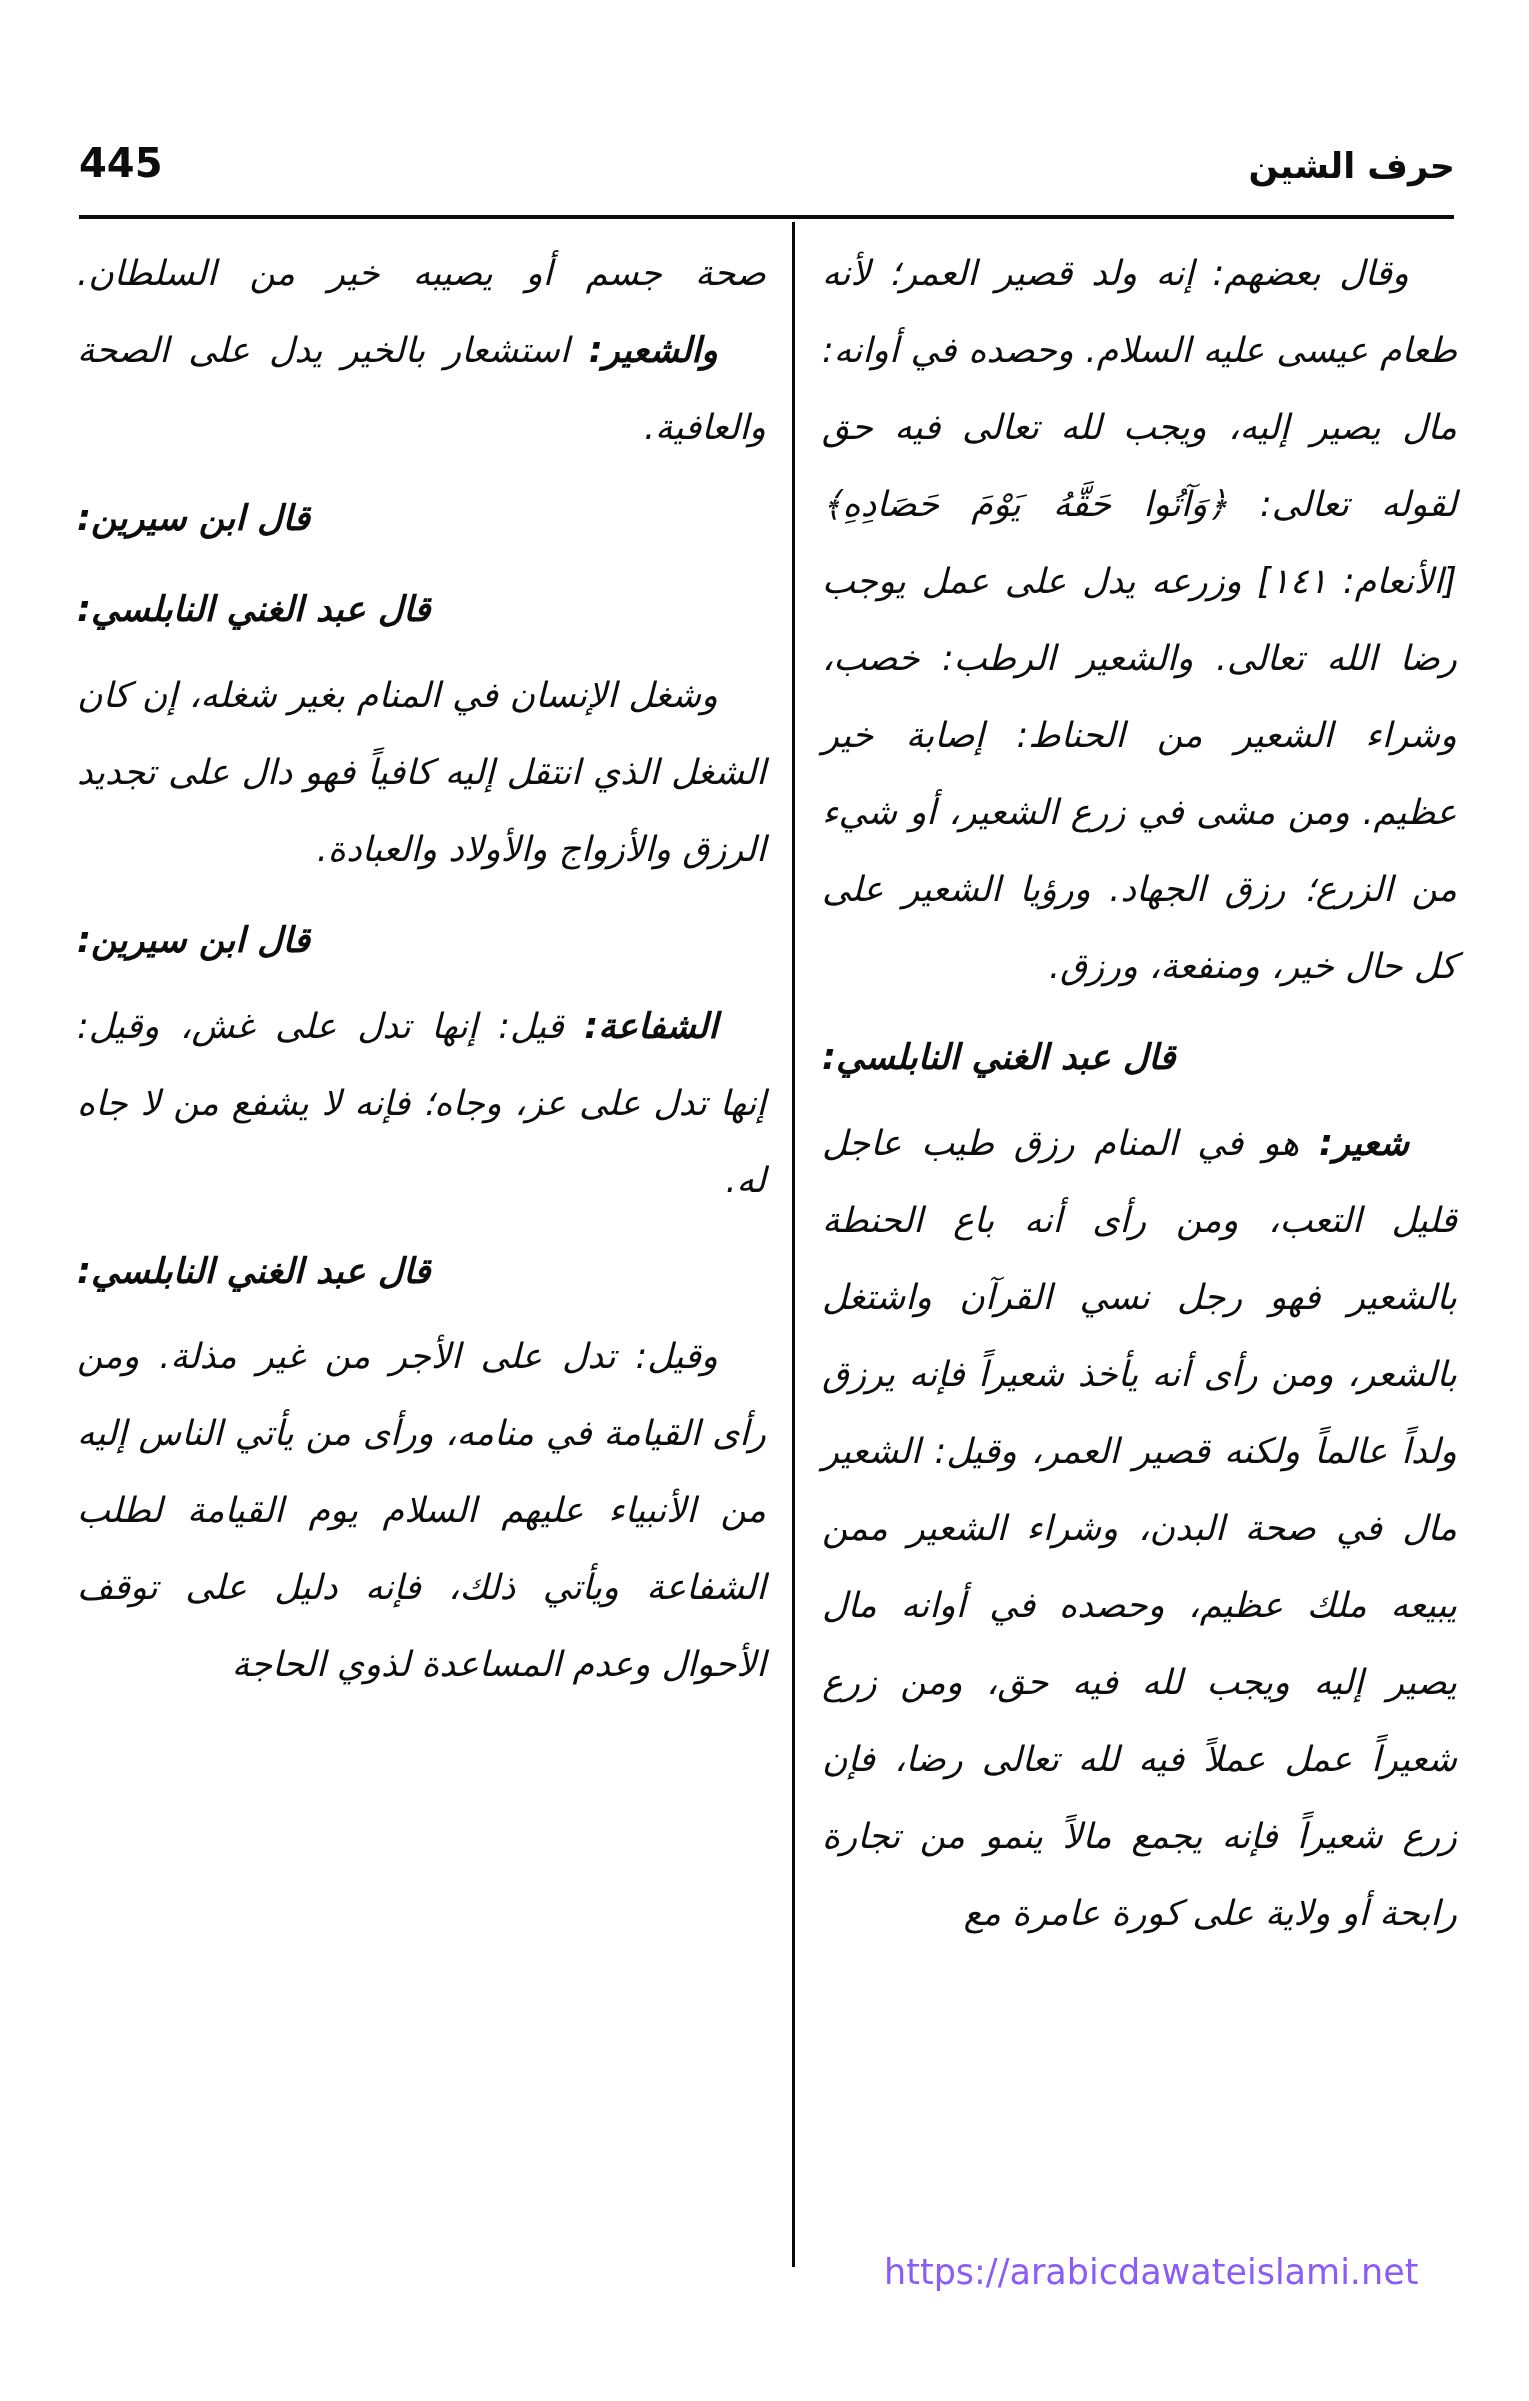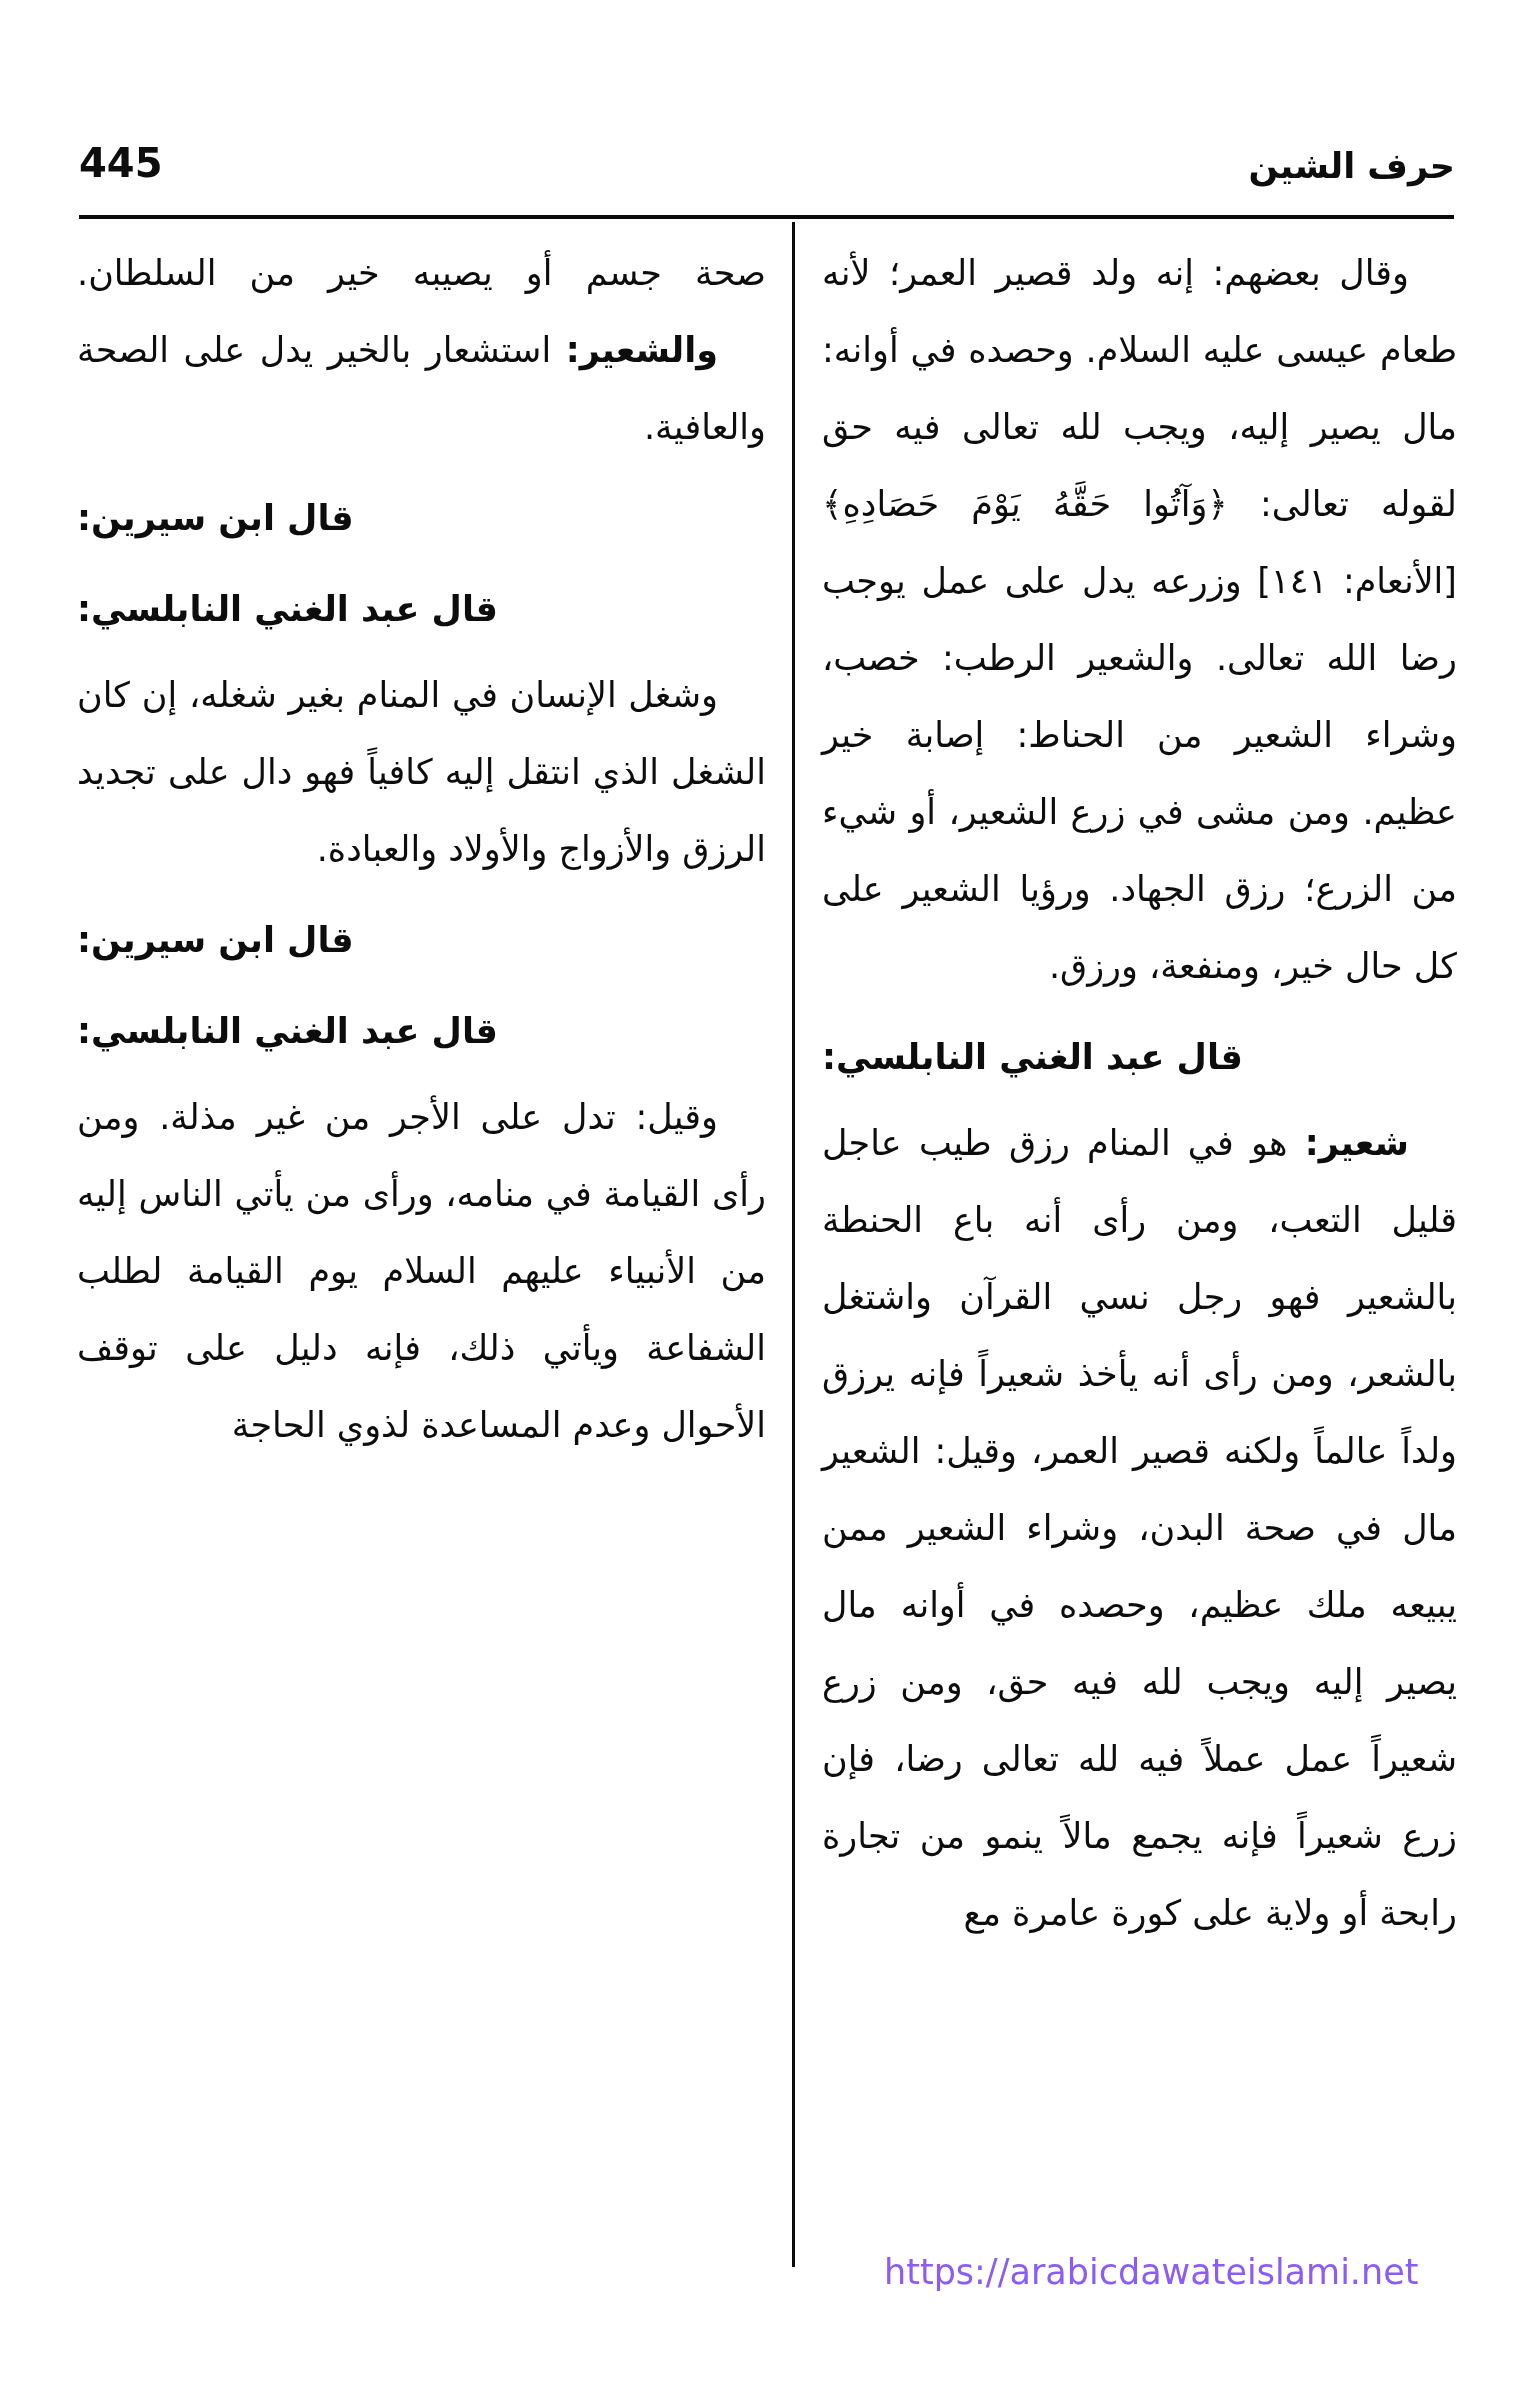--- a/index.html
+++ b/index.html
@@ -54,20 +54,21 @@
     height: 2045px;
     background: #0a0a0a;
   }
   
   .col {
     position: absolute;
     top: 235px;
     font-size: 35px;
     line-height: 2.2;
     text-align: justify;
+    font-style: italic;
   }
   .col-right {
     right: 72px;
     width: 635px;
   }
   .col-left {
     left: 77px;
     width: 689px;
   }
   .para {
@@ -130,20 +131,21 @@
 
     <p class="para heading"><span>قال ابن سيرين:</span></p>
 
 
     <p class="para heading"><span>قال عبد الغني النابلسي:</span></p>
 
     <p class="para indent"><span>وشغل الإنسان في المنام بغير شغله، إن كان الشغل الذي انتقل إليه كافياً فهو دال على تجديد الرزق والأزواج والأولاد والعبادة.</span></p>
 
     <p class="para heading"><span>قال ابن سيرين:</span></p>
 
+    <p class="para indent"><b class="lead">الشفاعة:</b><span> قيل: إنها تدل على غش، وقيل: إنها تدل على عز، وجاه؛ فإنه لا يشفع من لا جاه له.</span></p>
 
     <p class="para heading"><span>قال عبد الغني النابلسي:</span></p>
 
     <p class="para indent"><span>وقيل: تدل على الأجر من غير مذلة. ومن رأى القيامة في منامه، ورأى من يأتي الناس إليه من الأنبياء عليهم السلام يوم القيامة لطلب الشفاعة ويأتي ذلك، فإنه دليل على توقف الأحوال وعدم المساعدة لذوي الحاجة</span></p>
   </div>
 
   <div class="watermark">https://arabicdawateislami.net</div>
 
 </div>
 

